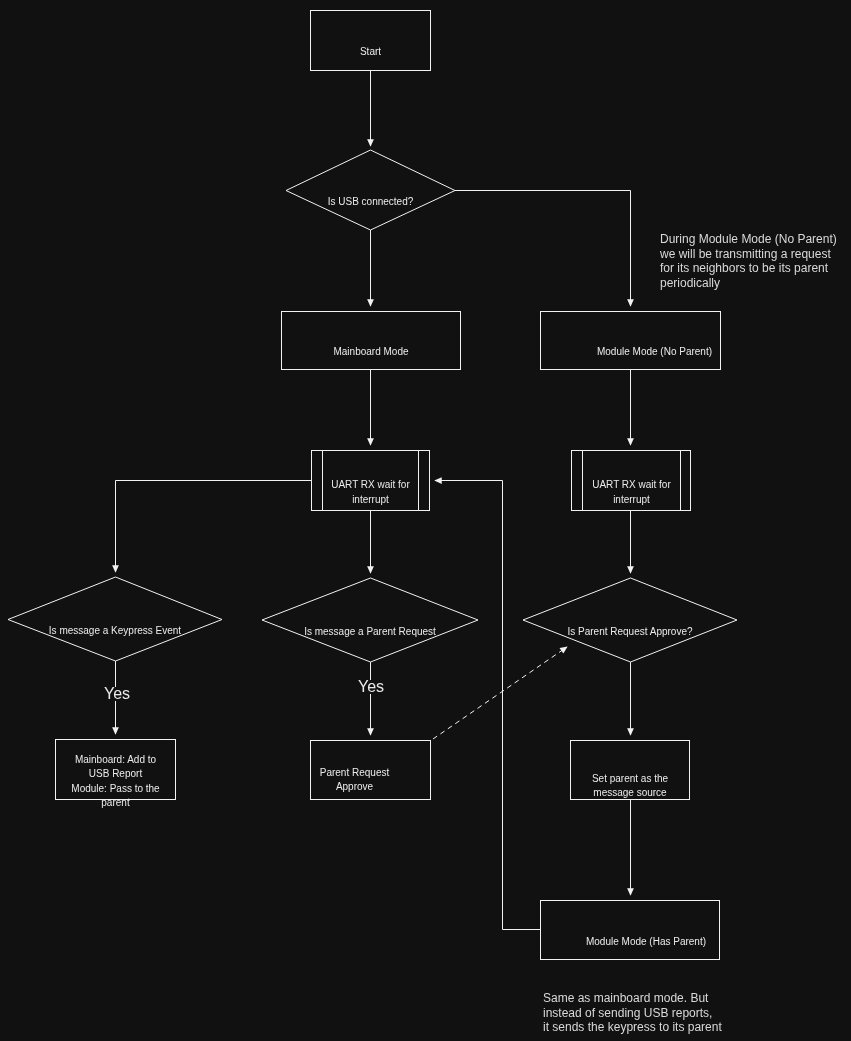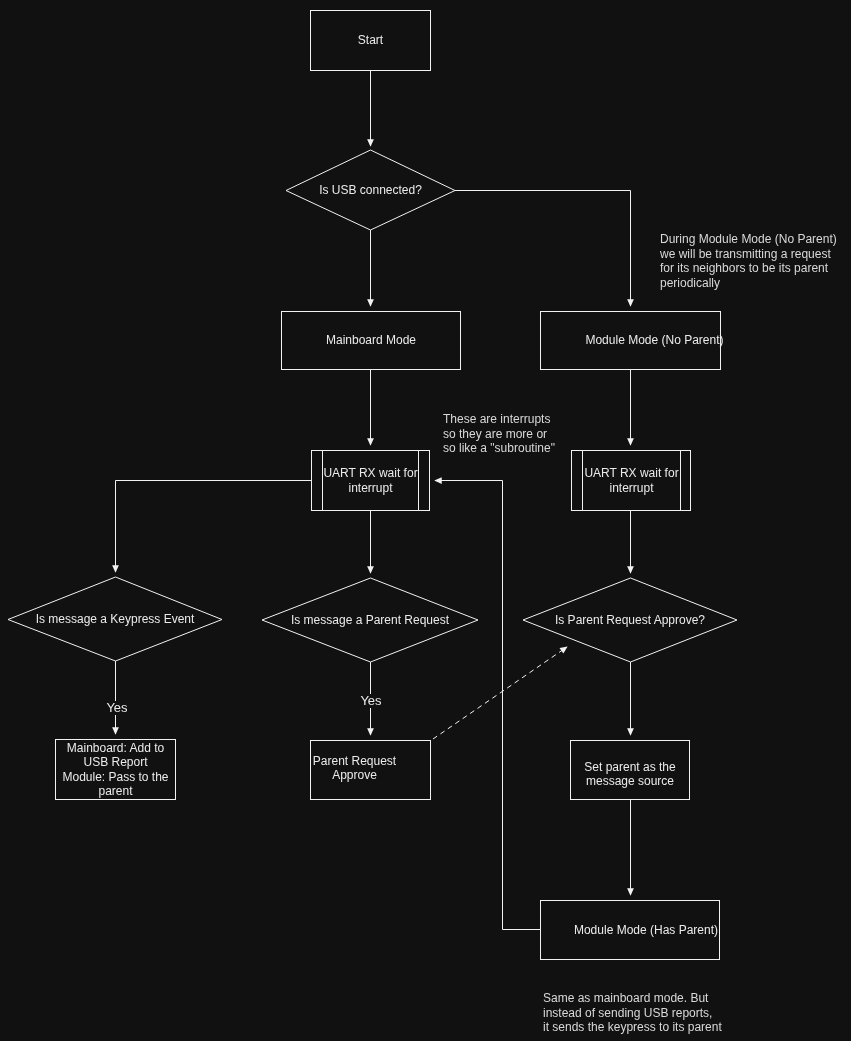--- a/index.html
+++ b/index.html
@@ -15,41 +15,41 @@
     background:var(--bg);
     font-family:"Liberation Sans", sans-serif;
     overflow:hidden;
   }
   #wires{position:absolute;left:0;top:0;}
   .lbl{
     position:absolute;
     display:flex;align-items:center;justify-content:center;
     text-align:center;
     color:var(--node-text);
-    font-size:12px;line-height:14.5px;
+    font-size:10px;line-height:14.5px;
     white-space:pre-line;
     pointer-events:none;
+    margin-top:12px;
   }
   .note{
     position:absolute;
     color:var(--note-text);
     font-size:12px;line-height:14.5px;
     white-space:pre-line;
     text-align:left;
     pointer-events:none;
     margin-top:16px;
   }
   .edge-lbl{
     position:absolute;
     color:var(--node-text);
-    font-size:13px;line-height:14px;
+    font-size:16px;line-height:14px;
     text-align:center;
     background:var(--bg);
     pointer-events:none;
-    margin-top:14px;
   }
   svg .shape{fill:var(--bg);stroke:var(--stroke);stroke-width:1;}
   svg .edge{fill:none;stroke:var(--stroke);stroke-width:1;}
   svg .edge.dashed{stroke-dasharray:5 4;}
   svg .innerline{stroke:var(--stroke);stroke-width:1;}
 </style>
 </head>
 <body>
 
 <div id="canvas">
@@ -123,20 +123,17 @@
 message source</div>
   <div class="lbl" style="left:540px;top:900px;width:212px;height:60px">Module Mode (Has Parent)</div>
 
   <div class="edge-lbl" style="left:98px;top:687px;width:38px">Yes</div>
   <div class="edge-lbl" style="left:352px;top:680px;width:38px">Yes</div>
 
   <div class="note" style="left:660px;top:216px;width:190px">During Module Mode (No Parent)
 we will be transmitting a request
 for its neighbors to be its parent
 periodically</div>
-  <div class="note" style="left:443px;top:396px;width:160px">These are interrupts
-so they are more or
-so like a "subroutine"</div>
   <div class="note" style="left:543px;top:975px;width:200px">Same as mainboard mode. But
 instead of sending USB reports,
 it sends the keypress to its parent</div>
 
 </div>
 
 </body></html>

